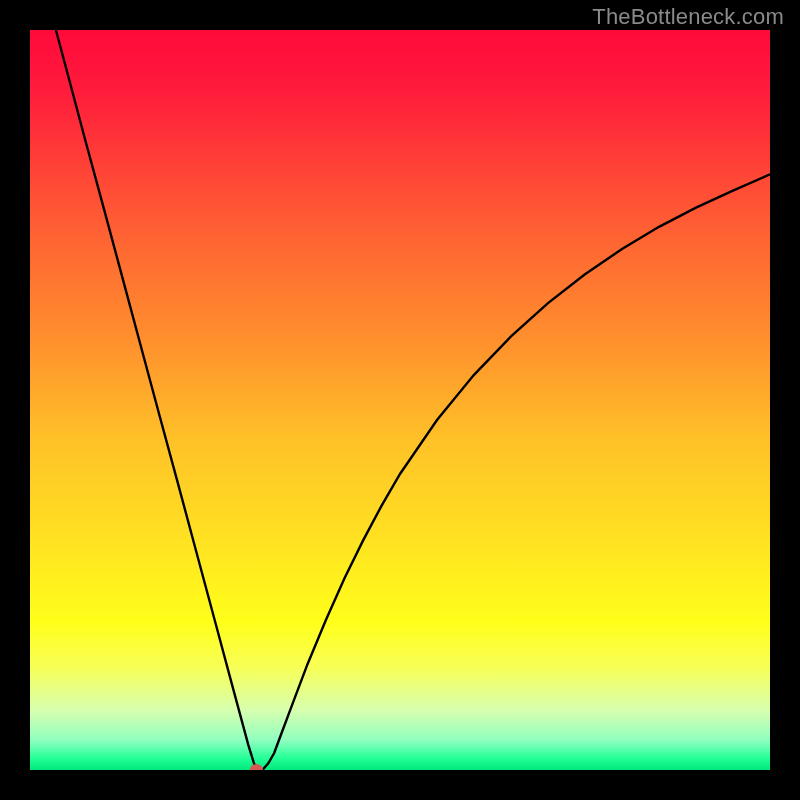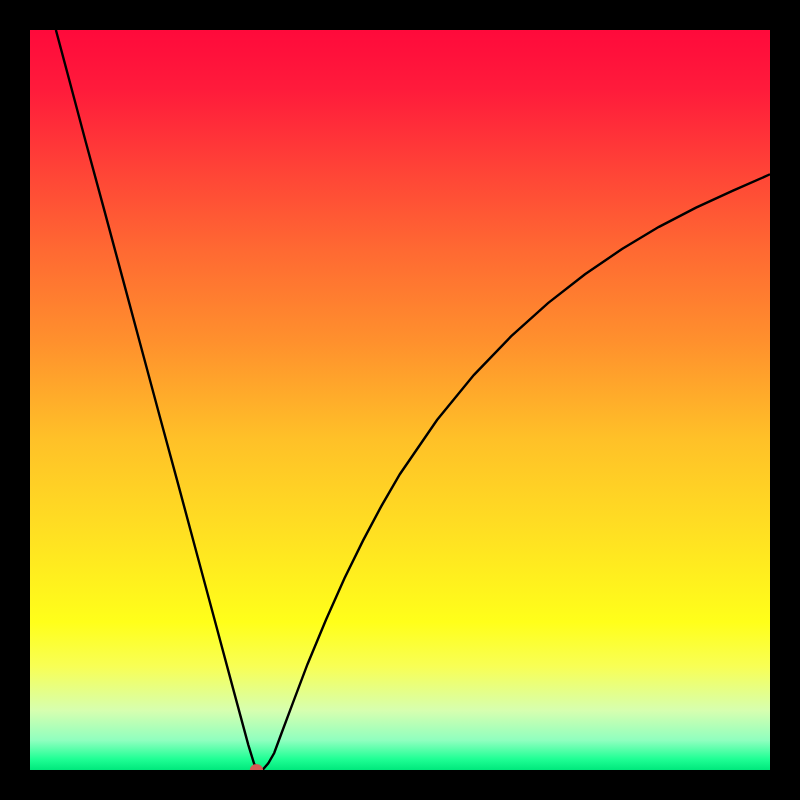--- a/index.html
+++ b/index.html
@@ -36,20 +36,21 @@
   .plot-area svg {
     display: block;
     width: 100%;
     height: 100%;
   }
 </style>
 </head>
 <body>
 
 <div class="frame">
+  <div class="watermark">TheBottleneck.com</div>
   <div class="plot-area">
     <svg viewBox="0 0 100 100" preserveAspectRatio="none">
       <defs>
         <linearGradient id="bg-grad" x1="0" y1="0" x2="0" y2="1">
             <stop offset="0%" stop-color="#ff0a3b"></stop>
             <stop offset="8%" stop-color="#ff1b3b"></stop>
             <stop offset="18%" stop-color="#ff4037"></stop>
             <stop offset="30%" stop-color="#ff6a32"></stop>
             <stop offset="42%" stop-color="#ff902d"></stop>
             <stop offset="55.00000000000001%" stop-color="#ffc028"></stop>

